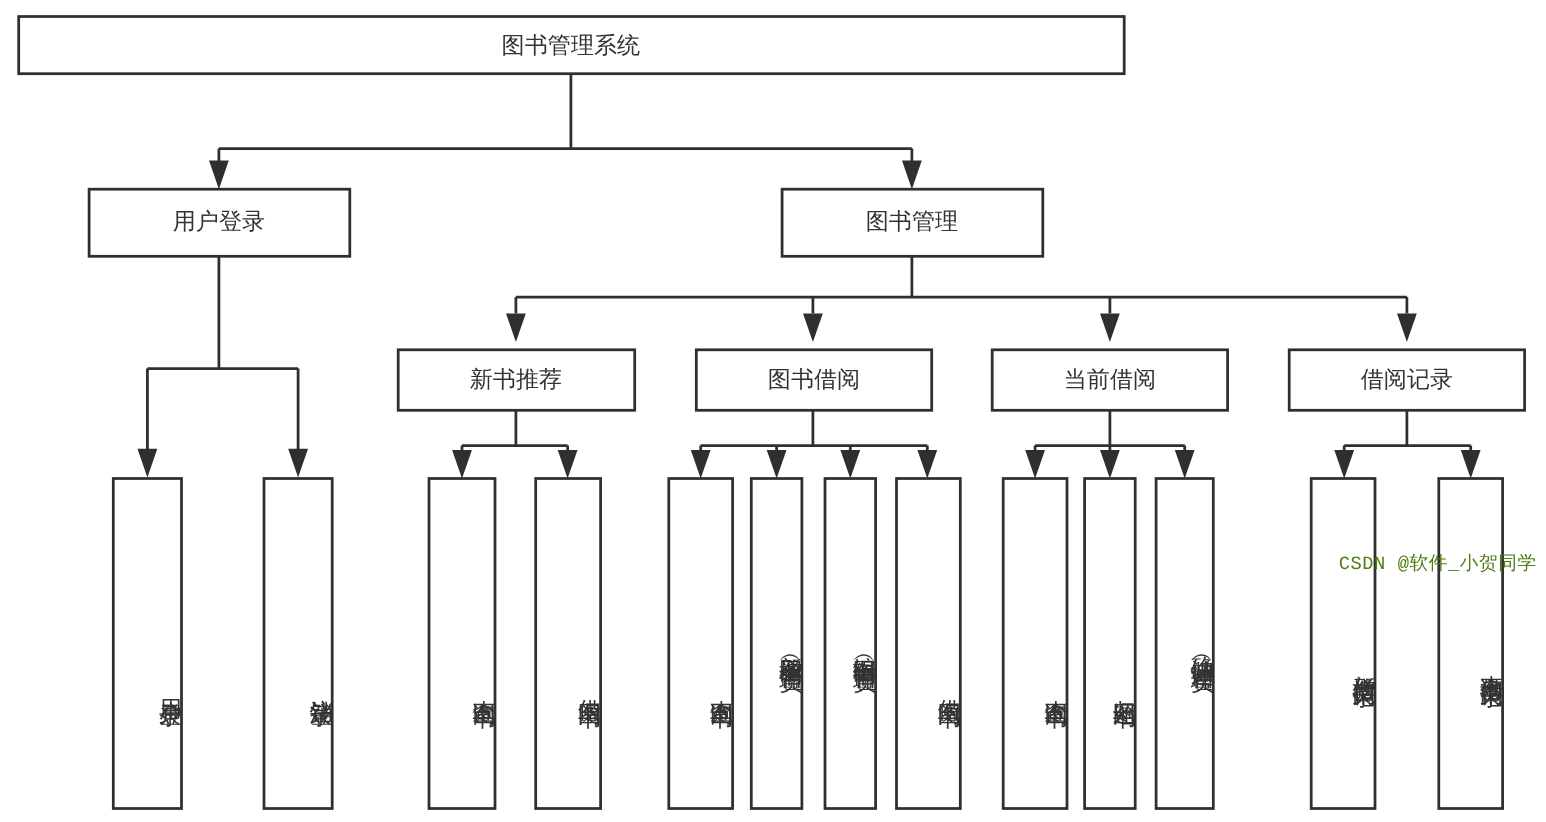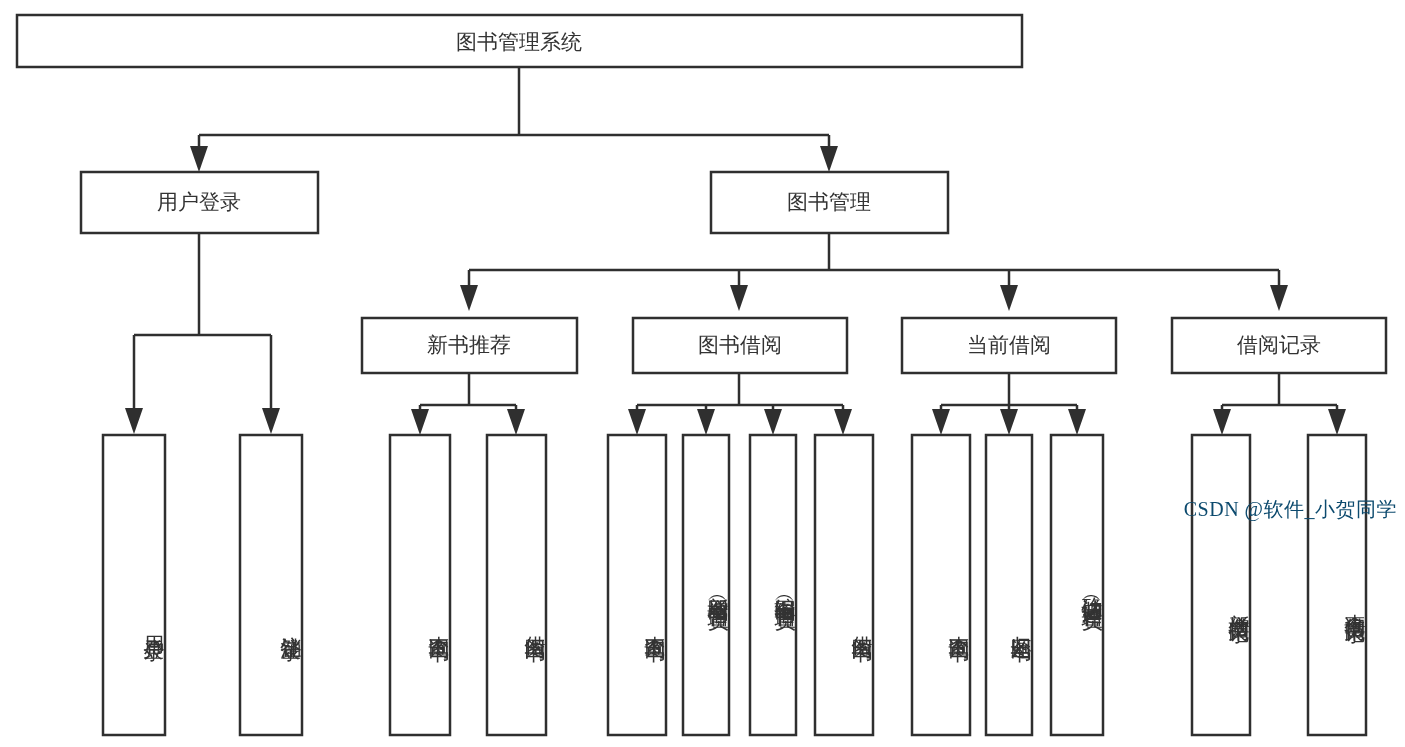--- a/index.html
+++ b/index.html
@@ -60,23 +60,23 @@
     display: flex;
     align-items: flex-start;
     justify-content: center;
     white-space: nowrap;
     pointer-events: none;
   }
   .watermark {
     position: absolute;
     right: 8px;
     bottom: 4px;
-    font-family: Liberation Serif, serif;
-    font-size: 20px;
-    color: #0c4a6e;
+    font-family: Liberation Mono, monospace;
+    font-size: 17px;
+    color: #4d7c0f;
     letter-spacing: 0.5px;
     white-space: nowrap;
   }
 </style>
 </head>
 <body>
 
 <div id="diagram-root">
 
   <svg class="diagram" viewBox="0 0 1405 747" xmlns="http://www.w3.org/2000/svg">

